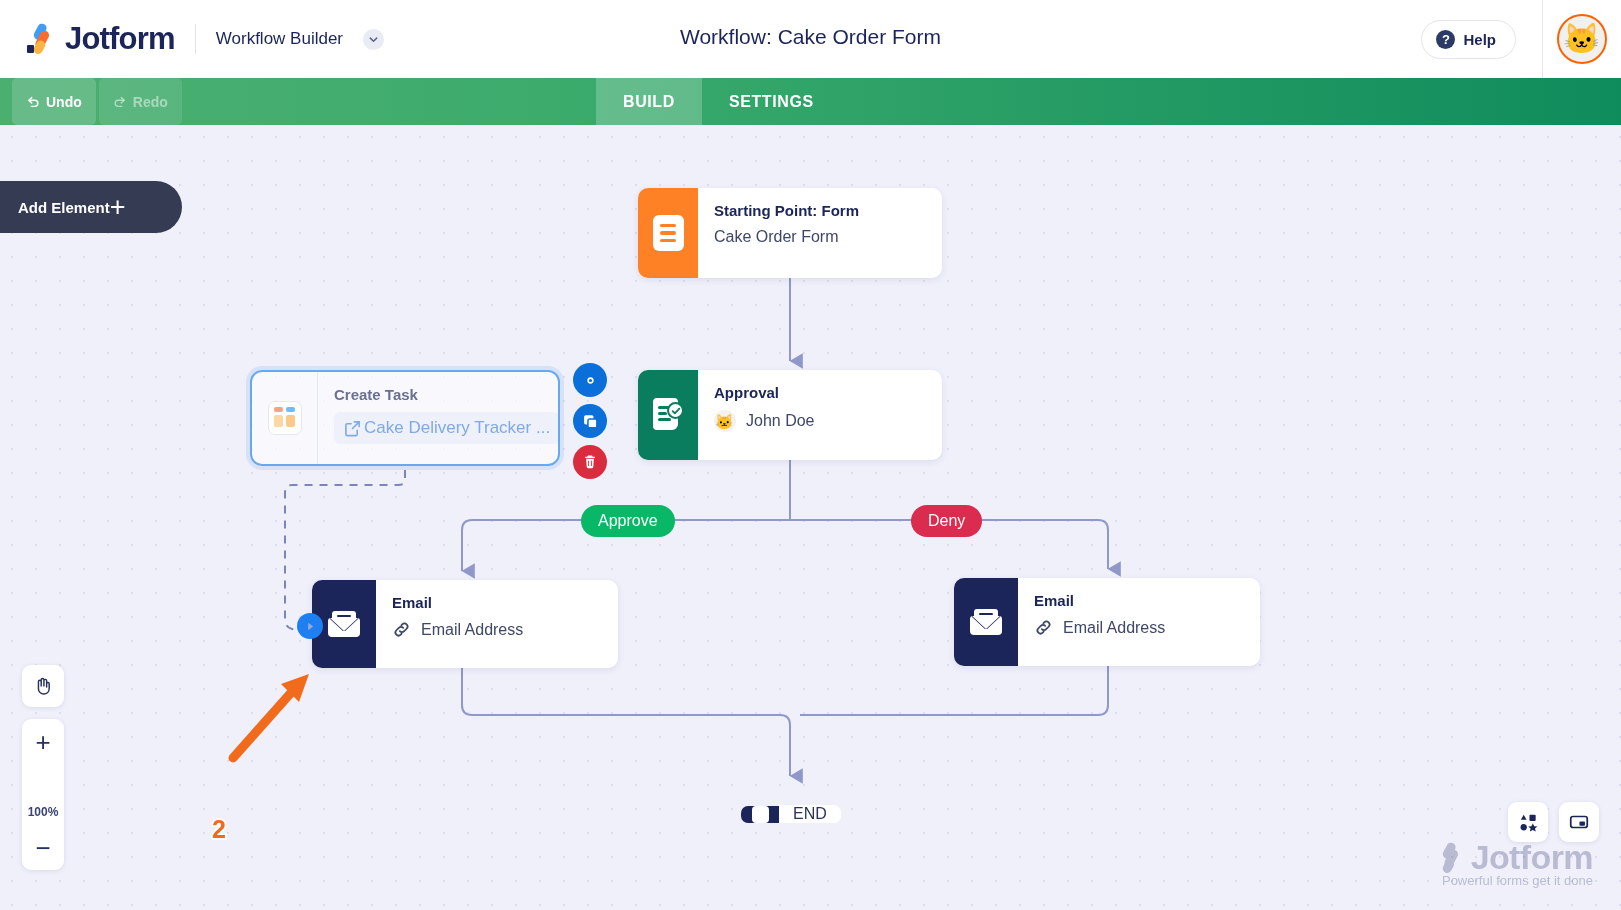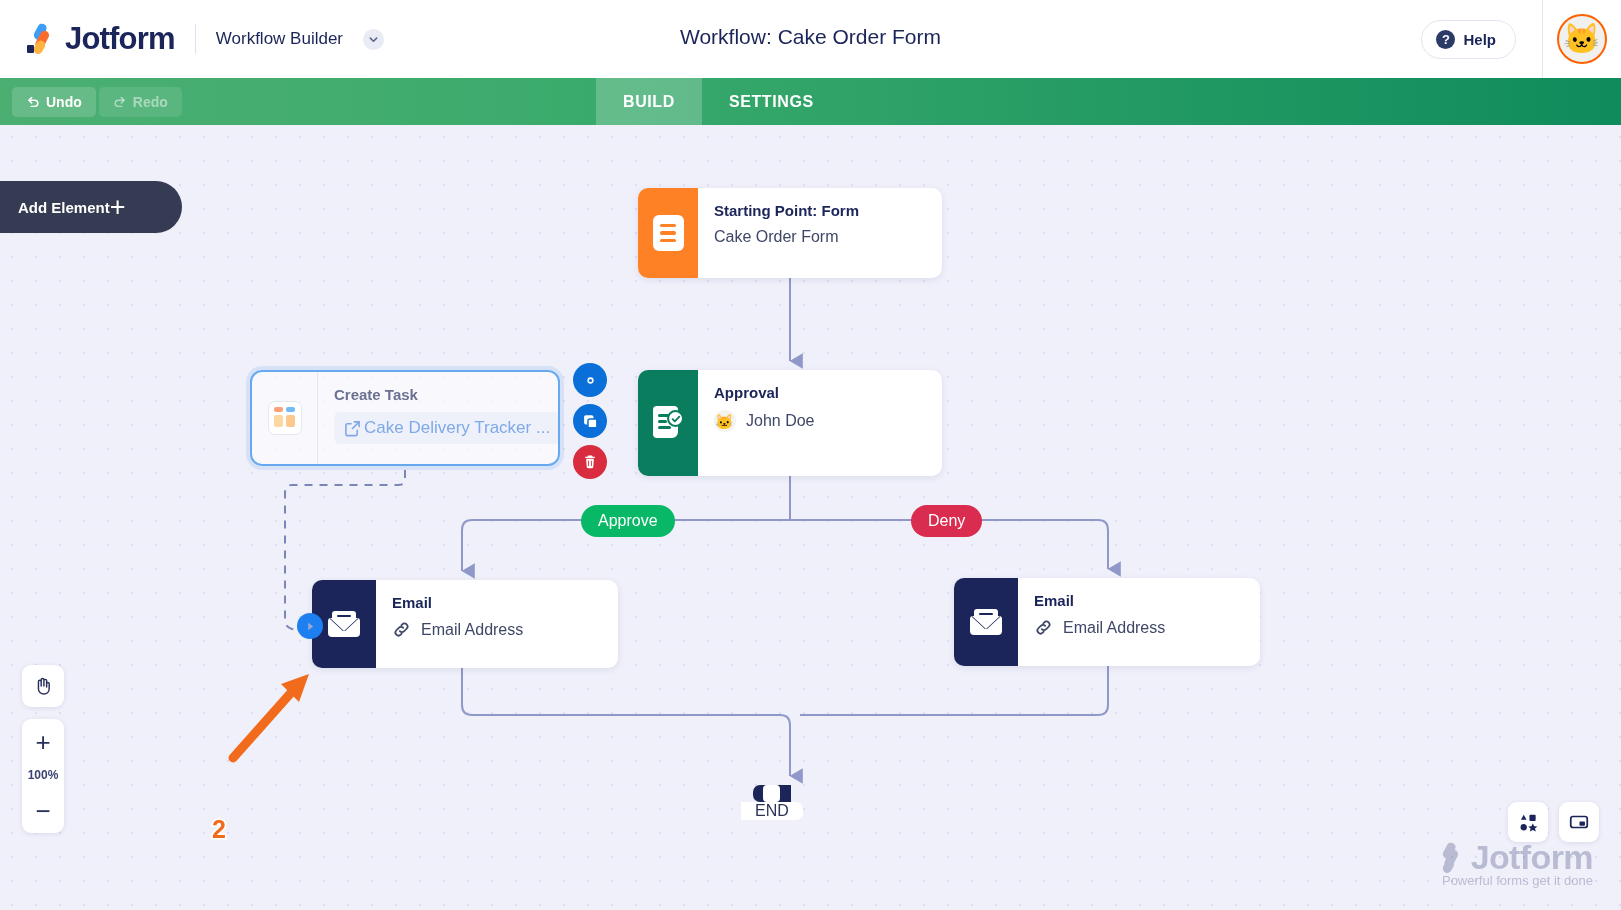--- a/index.html
+++ b/index.html
@@ -62,21 +62,21 @@
     border: 2.5px solid #ff6100; background: #f0f0ef;
     display: flex; align-items: center; justify-content: center;
     font-size: 30px; overflow: hidden; line-height: 1; cursor: pointer;
   }
 
   
   .tabbar {
     position: absolute; top: 78px; left: 0;
     width: 1621px; height: 47px;
     background: linear-gradient(90deg,#4caf72 0%,#3bab6c 35%,#0f8c5c 100%);
-    display: flex; align-items: center;
+    display: flex; 
     z-index: 35;
   }
   .undo-redo { display: flex; gap: 3px; padding-left: 12px; }
   .ur-btn {
     display: flex; align-items: center; gap: 6px;
     padding: 7px 14px; border-radius: 5px;
     font-size: 14px; font-weight: bold; color: #ffffff;
     background: rgba(255,255,255,0.16); cursor: pointer;
   }
   .ur-btn.disabled { color: rgba(255,255,255,0.48); background: rgba(255,255,255,0.10); }
@@ -128,21 +128,21 @@
   
   #node-start { left: 638px; top: 63px; width: 304px; height: 90px; }
   #node-start .node-icon { background: #ff8125; }
   .form-glyph {
     width: 31px; height: 36px; border-radius: 6px; background: #fff;
     display: flex; flex-direction: column; justify-content: center; align-items: center; gap: 4px;
   }
   .form-glyph i { display:block; width: 16px; height: 3.2px; border-radius: 2px; background: #ff8125; }
 
   
-  #node-approval { left: 638px; top: 245px; width: 304px; height: 106px; }
+  #node-approval { left: 638px; top: 245px; width: 304px; height: 90px; }
   #node-approval .node-icon { background: #0a7d5e; }
   .approval-glyph { position: relative; width: 30px; height: 34px; }
   .approval-glyph .doc {
     position: absolute; left:0; top:0; width: 25px; height: 32px;
     background:#fff; border-radius: 4px 4px 6px 4px;
   }
   .approval-glyph .doc i {
     position:absolute; left: 5px; height: 2.6px; background:#0a7d5e; border-radius:1.5px;
   }
   .approval-glyph .doc i:nth-child(1){ top: 8px; width: 13px; }
@@ -235,21 +235,21 @@
   .flow-badge {
     position: absolute; border-radius: 16px; padding: 7px 17px;
     font-size: 16px; color: #fff; z-index: 18; cursor: pointer;
   }
   #badge-approve { left: 581px; top: 380px; background: #08b866; }
   #badge-deny    { left: 911px; top: 380px; background: #d92c4f; }
 
   
   #node-end {
     position: absolute; left: 741px; top: 660px; height: 38px;
-    display: flex; align-items: center; z-index: 12; cursor: pointer; flex-direction: column;
+    display: flex; align-items: flex-end; z-index: 12; cursor: pointer;
   }
   .end-square {
     width: 38px; background:#1b2559; border-radius: 7px 0 0 7px;
     display:flex; align-items:center; justify-content:center;
   }
   .end-square i { width: 17px; height: 17px; background:#fff; border-radius: 4px; display:block; }
   .end-label {
     background:#fff; border-radius: 0 7px 7px 0; padding: 0 14px;
     display:flex; align-items:center; font-size:16px; color:#2b3358; font-weight:500;
   }
@@ -272,21 +272,21 @@
   .zoom-stack {
     position: absolute; left: 22px; top: 594px;
     width: 42px; background:#fff; border-radius: 9px;
     display:flex; flex-direction:column; align-items:center;
     box-shadow: 0 1px 5px rgba(30,40,90,.10); z-index: 20;
   }
   .zoom-btn {
     width: 42px; height: 45px; display:flex; align-items:center; justify-content:center;
     font-size: 26px; font-weight: 300; color:#28315b; cursor:pointer; line-height:1;
   }
-  .zoom-pct { font-size: 12px; font-weight: bold; color:#3a4372; padding: 4px 0 6px; }
+  .zoom-pct { font-size: 12px; font-weight: bold; color:#3a4372; padding: 4px 0 6px; margin-top: 37px; }
 
   
   .br-tools { position: absolute; right: 22px; bottom: 68px; display:flex; gap: 11px; z-index: 20; }
   .br-btn {
     width: 40px; height: 40px; background:#fff; border-radius: 9px;
     display:flex; align-items:center; justify-content:center; cursor:pointer;
     box-shadow: 0 1px 5px rgba(30,40,90,.10);
   }
 
   

